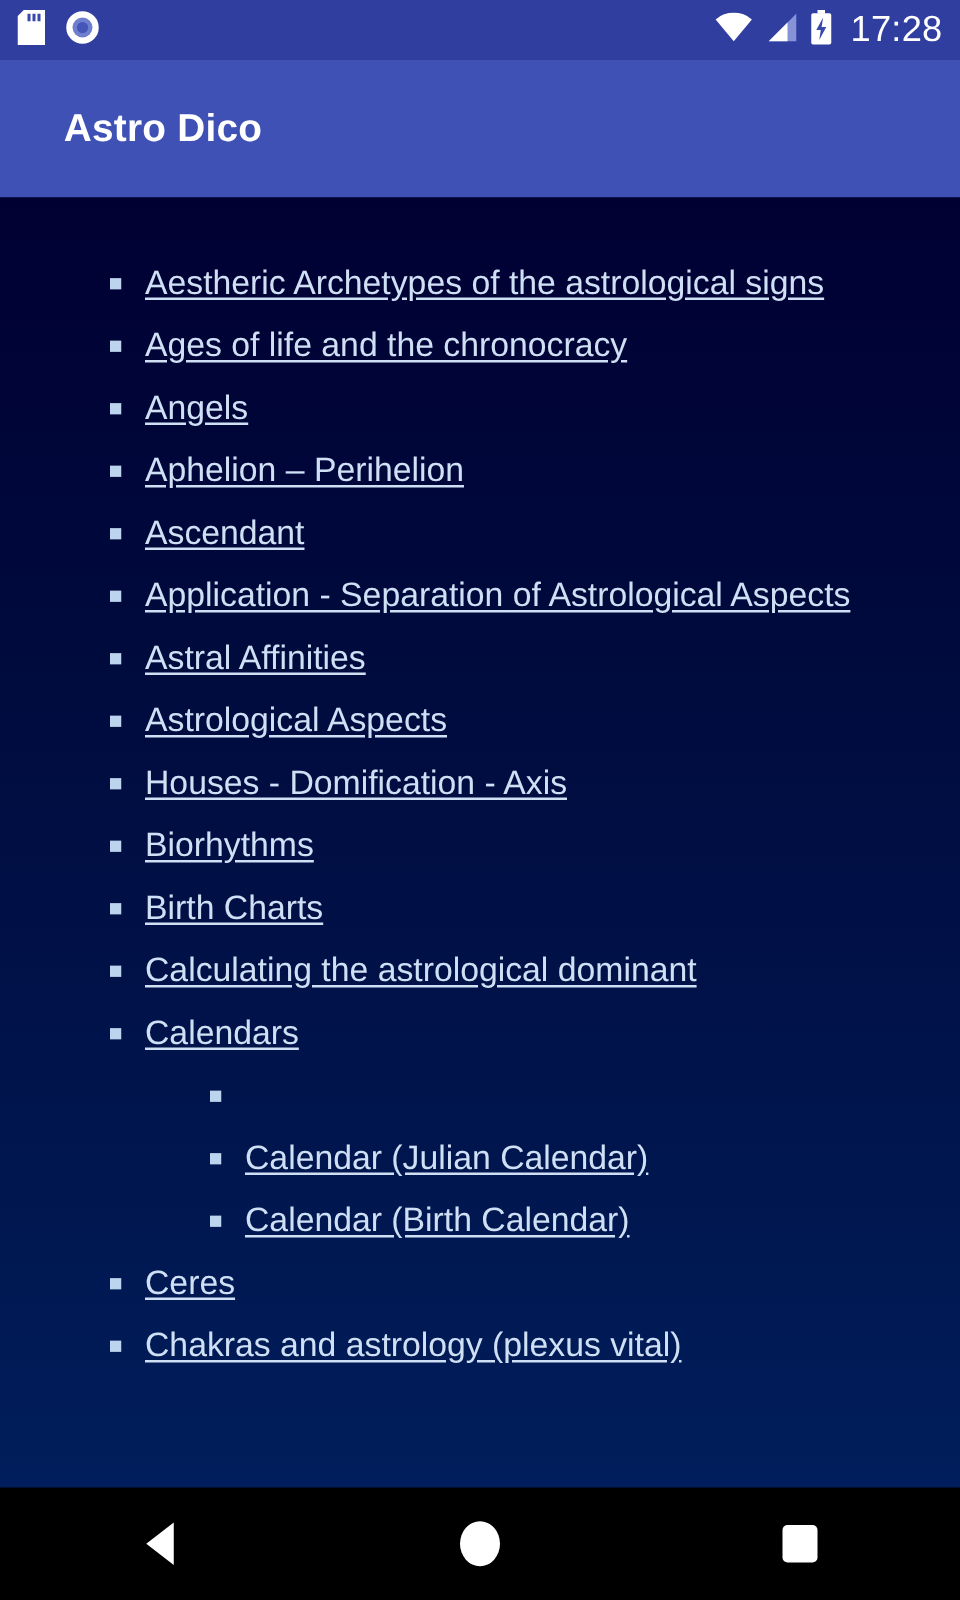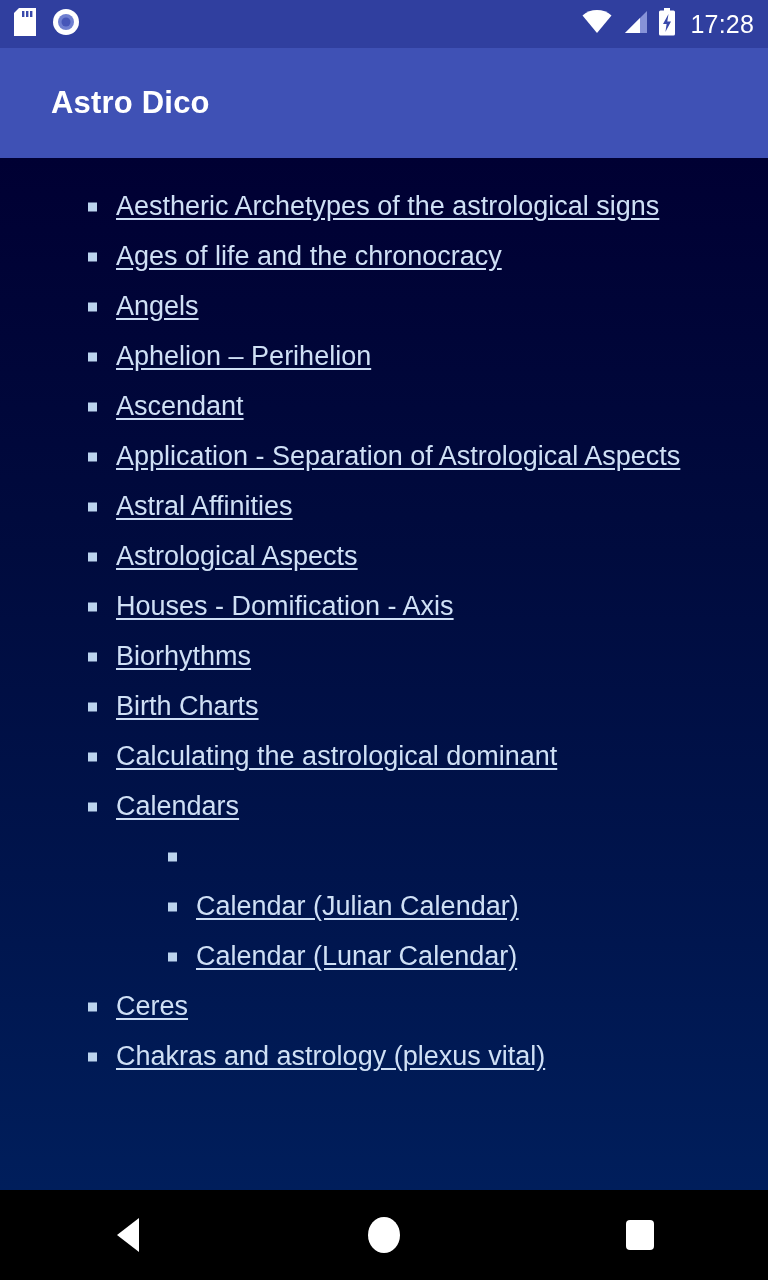--- a/index.html
+++ b/index.html
@@ -22,21 +22,21 @@
     display:flex;
     align-items:center;
     padding:0 14px;
     flex:0 0 auto;
   }
   .status-left { display:flex; align-items:center; gap:16px; }
   .status-right { margin-left:auto; display:flex; align-items:center; gap:10px; }
   .sbicon { display:block; }
   .clock {
     color:#ffffff;
-    font-size:25px;
+    font-size:29px;
     font-weight:400;
     letter-spacing:0.2px;
     line-height:1;
     padding-left:4px;
   }
 
   
   .app-bar {
     height:110px;
     background:#3f51b5;
@@ -56,21 +56,21 @@
   
   .content {
     flex:1 1 auto;
     position:relative;
     overflow:hidden;
     background:linear-gradient(to bottom, #000033 0%, #000b3e 35%, #00164f 70%, #002160 100%);
   }
   .doc {
     position:absolute;
     top:0; left:0; right:0;
-    padding-top:24px;
+    padding-top:44px;
   }
   ul.lvl1 { list-style:none; }
   ul.lvl2 { list-style:none; }
 
   li.item {
     position:relative;
     height:50px;
     display:flex;
     align-items:center;
   }
@@ -241,21 +241,21 @@
           <ul class="lvl2">
             <li class="item lvl2">
               <span class="bullet"></span>
             </li>
             <li class="item lvl2">
               <span class="bullet"></span>
               <span class="link">Calendar (Julian Calendar)</span>
             </li>
             <li class="item lvl2">
               <span class="bullet"></span>
-              <span class="link">Calendar (Lunar Calendar)</span>
+              <span class="link">Calendar (Birth Calendar)</span>
             </li>
           </ul>
           <li class="item lvl1">
             <span class="bullet"></span>
             <span class="link">Ceres</span>
           </li>
           <li class="item lvl1">
             <span class="bullet"></span>
             <span class="link">Chakras and astrology (plexus vital)</span>
           </li>

